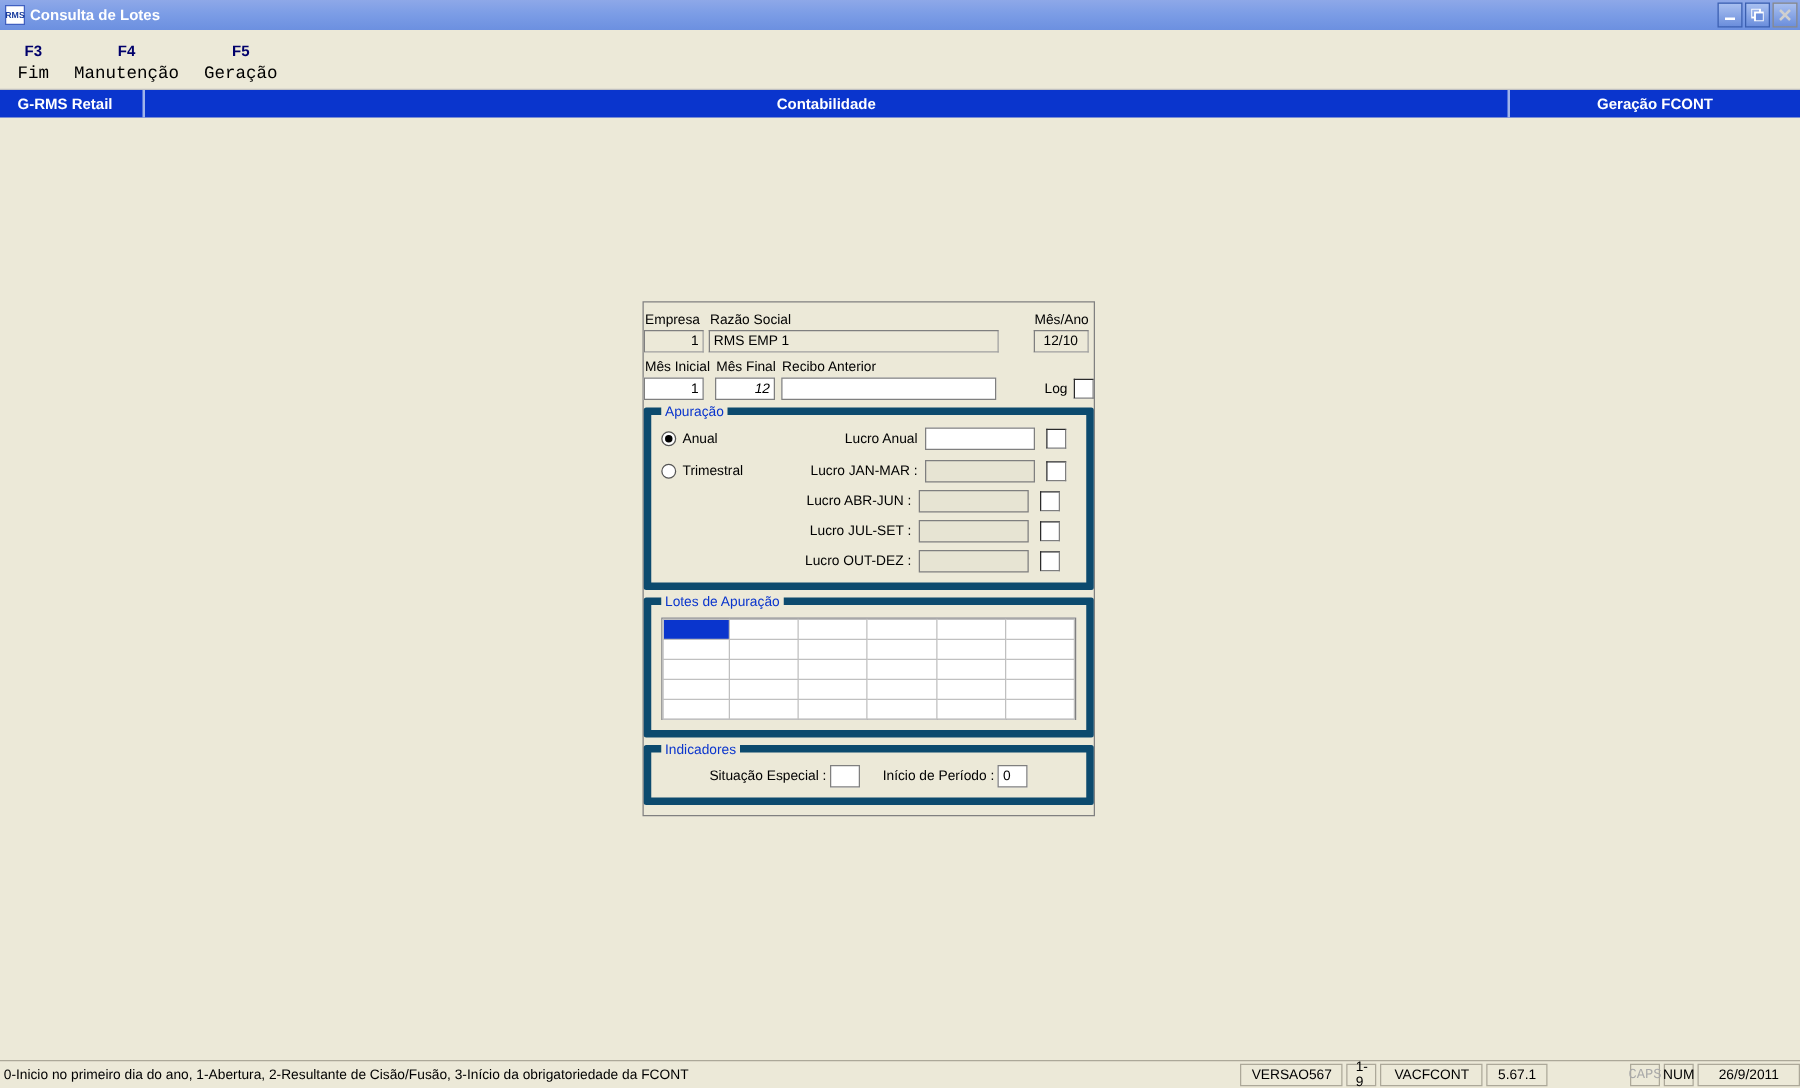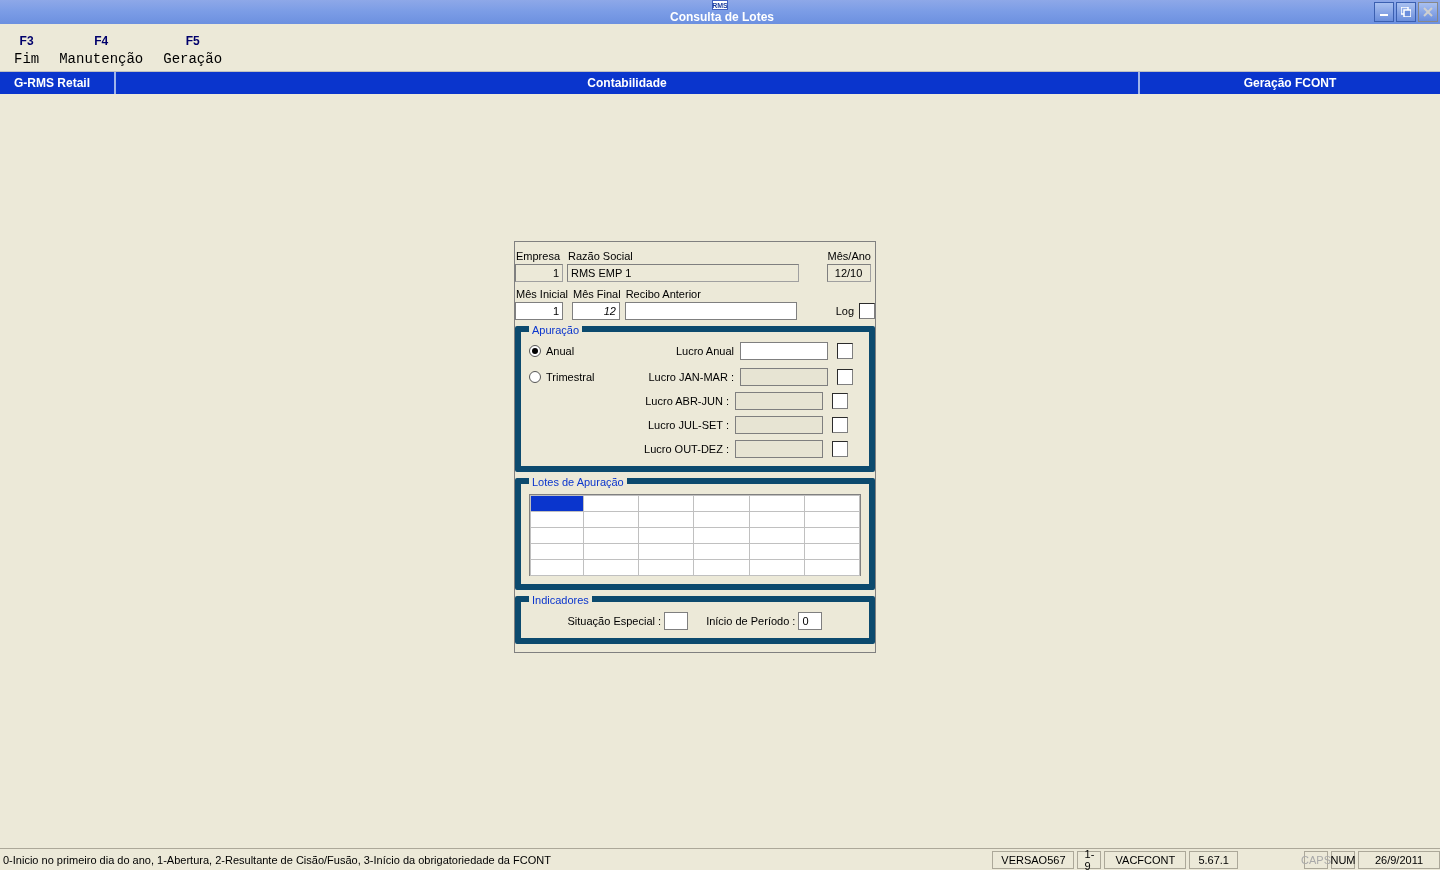--- a/index.html
+++ b/index.html
@@ -17,21 +17,20 @@
   .titlebar {
     height: 24px;
     background: linear-gradient(to bottom, #8ea8e8 0%, #7c9de6 45%, #6c90e0 100%);
     display: flex;
     align-items: center;
     padding-left: 4px;
     color: #fff;
     font-weight: bold;
     font-size: 12px;
     position: relative;
-    flex-direction: column;
   }
   .titlebar .app-icon {
     width: 16px; height: 16px; margin-right: 4px;
     background:#fff; color:#1a3d9e; font-size:7px; font-weight:bold;
     display:flex;align-items:center;justify-content:center;
     border:1px solid #4060c0;
   }
   .winbtns { position:absolute; right:2px; top:2px; display:flex; gap:2px;}
   .winbtn {
     width:20px;height:20px;
@@ -67,21 +66,21 @@
     color:#fff;
     font-weight:bold;
     font-size:12px;
     align-items:stretch;
   }
   .infobar .seg{
     display:flex;align-items:center;
   }
   .infobar .seg.left{ width:116px; padding-left:14px; border-right:2px solid #a0b4ea;}
   .infobar .seg.mid{ flex:1; justify-content:center; border-right:2px solid #a0b4ea;}
-  .infobar .seg.right{ width:300px; justify-content:center;}
+  .infobar .seg.right{ width:232px; justify-content:center;}
   
   .panel{
     position:absolute;
     left:514px; top:241px;
     width:362px;
     border:1px solid #808080;
     background:#ece9d8;
     padding:8px 0;
   }
   .row{display:flex;align-items:flex-end;margin-bottom:6px;}
@@ -133,21 +132,21 @@
     position:absolute;left:0;right:0;bottom:0;height:22px;
     background:#ece9d8;border-top:1px solid #aca899;
     display:flex;align-items:center;font-size:11px;color:#000;
   }
   .statusbar .msg{flex:1;padding-left:3px;}
   .statusbar .cell{
     border:1px solid #aca899;height:18px;
     display:flex;align-items:center;justify-content:center;
     padding:0 8px;margin-left:3px;background:#ece9d8;
   }
-  .statusbar .cell.dim{color:#a9a9a9;}
+  .statusbar .cell.dim{color:#a9a9a9;font-family:Liberation Mono, monospace;}
   .statusbar .cell.wide{width:82px;}
   .statusbar .cell.narrow{width:24px;}
 </style>
 </head>
 <body>
 
 <div class="titlebar">
   <span class="app-icon">RMS</span>
   <span>Consulta de Lotes</span>
   <div class="winbtns">

